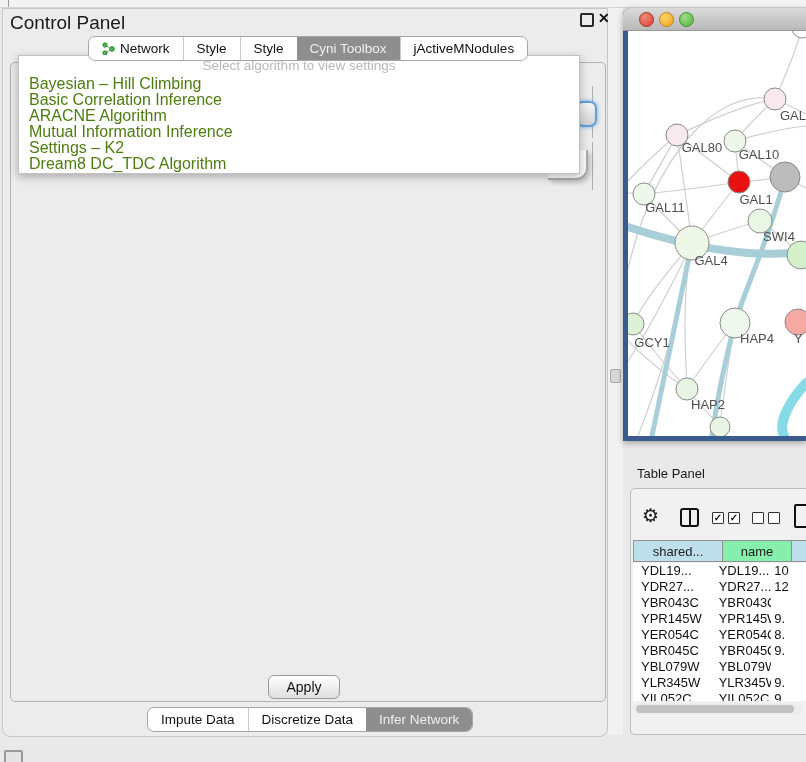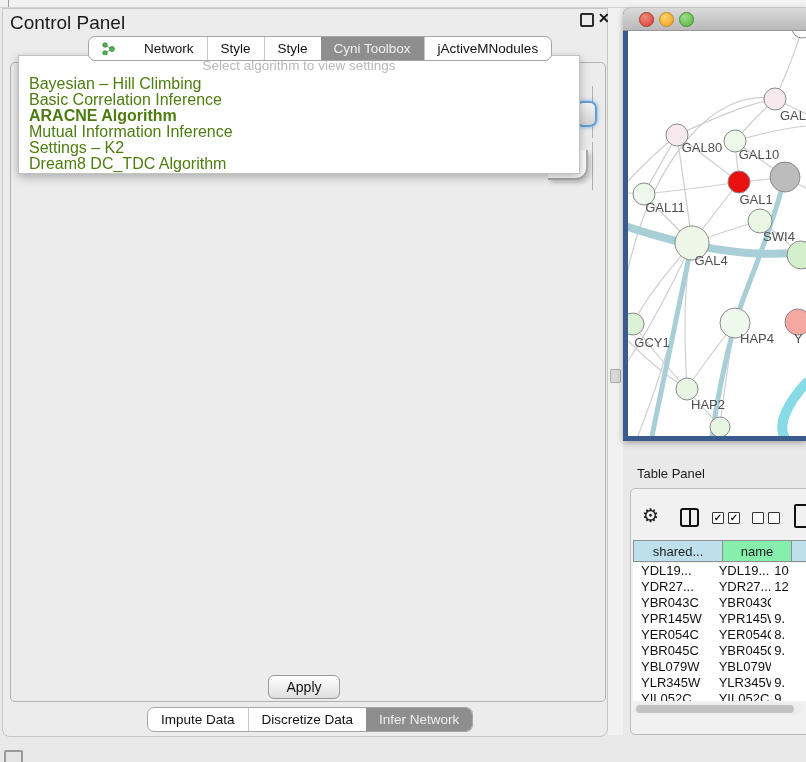--- a/index.html
+++ b/index.html
@@ -9,41 +9,41 @@
   
   .top-strip{left:0;top:0;width:806px;height:7px;background:#f2f2f2;border-bottom:1px solid #d4d4d4;}
   .top-tick{left:8px;top:0;width:1px;height:7px;background:#9a9a9a;}
   
   .cp-frame{left:2px;top:8px;width:604px;height:727px;background:#ececec;border:1px solid #c6c6c6;border-radius:0 0 8px 8px;}
   .cp-title{left:10px;top:12px;font-size:19px;color:#1a1a1a;}
   .float-btn{left:580px;top:13px;width:10px;height:10px;border:2px solid #2a2a2a;border-radius:2px;background:#ececec;}
   .close-btn{left:598px;top:10px;font-size:14px;font-weight:bold;color:#111;}
   
   .tabbar{display:flex;background:#fff;border:1px solid #a6a6a6;border-radius:7px;overflow:hidden;height:23px;z-index:6;}
-  .tabbar .tab{display:flex;align-items:center;padding:0 13px;font-size:13.5px;color:#111;border-left:1px solid #c8c8c8;white-space:nowrap;gap:24px;}
+  .tabbar .tab{display:flex;align-items:center;padding:0 13px;font-size:13.5px;color:#111;border-left:1px solid #c8c8c8;white-space:nowrap;}
   .tabbar .tab:first-child{border-left:none;}
   .tabbar .tab.sel{background:#8e8e8e;color:#efefef;border-left:none;}
   .top-tabs{left:88px;top:36px;}
   .bottom-tabs{left:147px;top:707px;z-index:3;}
   .net-ico{margin-right:5px;}
   
   .outer-box{left:10px;top:62px;width:594px;height:638px;background:#ececec;border:1px solid #b2b2b2;border-radius:5px;z-index:1;}
   
   .frag-line1{left:592px;top:86px;width:1px;height:52px;background:#aeaeae;z-index:2;}
   .frag-line2{left:592px;top:142px;width:1px;height:48px;background:#aeaeae;z-index:2;}
   .frag-combo{left:576px;top:101px;width:17px;height:22px;border:2px solid #5f9fd6;border-radius:7px;
               background:linear-gradient(#f4f4f4,#d2d2d2);box-shadow:0 0 4px rgba(90,150,220,.8);z-index:2;}
   .frag-corner{left:548px;top:150px;width:38px;height:28px;background:#fdfdfd;border-right:2px solid #ababab;
                border-bottom:2px solid #ababab;border-bottom-right-radius:12px;box-shadow:3px 3px 4px rgba(0,0,0,.18);z-index:2;}
   
   .algo-pop{left:18px;top:55px;width:560px;height:117px;background:#fff;border:1px solid #c2c2c2;
             box-shadow:0 3px 9px rgba(0,0,0,.28);z-index:5;}
   .algo-ph{text-align:center;color:#b8b8b8;font-size:13.5px;line-height:20px;}
   .algo-item{font-size:16px;line-height:16px;padding-left:10px;color:#4d7c0f;white-space:nowrap;}
-  .algo-item.bold{font-weight:bold;}
+  .algo-item.bold{font-weight:normal;}
   
   .grp{border:1px solid #ababab;border-radius:3px;}
   .grp-ttl{position:absolute;top:-8px;left:8px;background:#ececec;padding:0 4px;font-size:13px;line-height:15px;white-space:nowrap;}
   .ttl-black{color:#1a1a1a;}
   .ttl-blue{color:#2222cc;}
   .ttl-green{color:#1fcc1f;}
   .settings-grp{left:16px;top:193px;width:574px;height:474px;}
   .algdef-grp{left:26px;top:220px;width:546px;height:168px;}
   .thr-grp{left:26px;top:443px;width:546px;height:96px;}
   .mithr-grp{left:40px;top:499px;width:522px;height:37px;}

